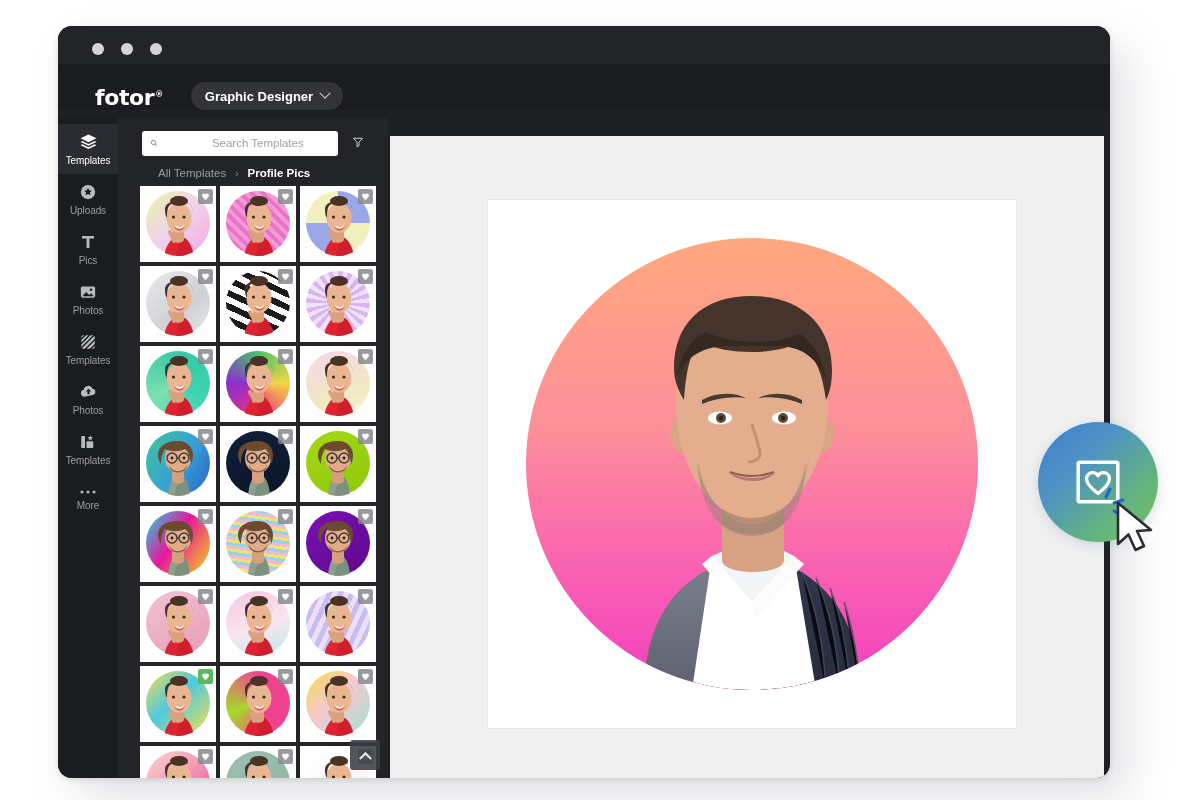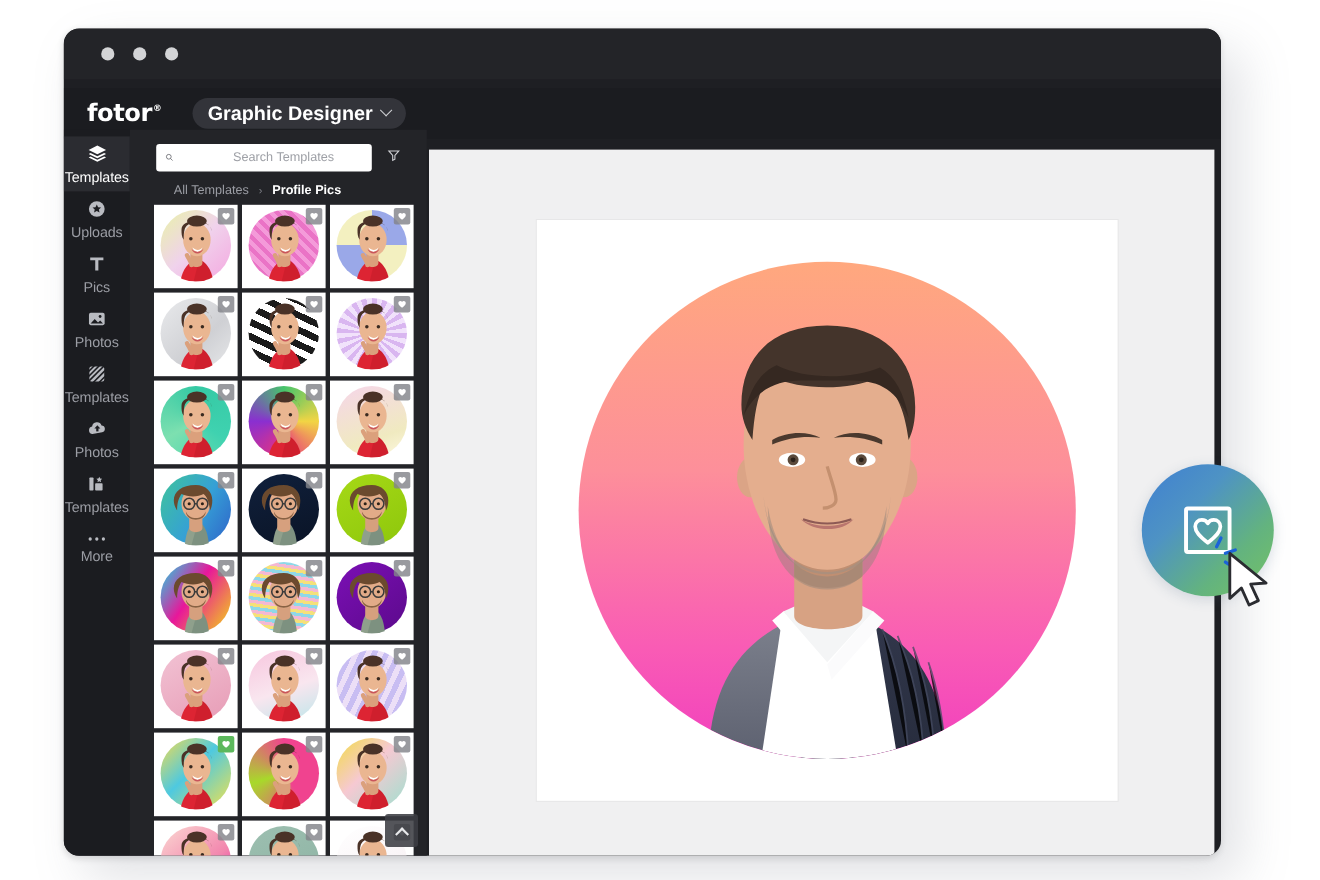--- a/index.html
+++ b/index.html
@@ -33,24 +33,24 @@
     position: absolute; top: 17px;
     width: 12px; height: 12px; border-radius: 50%;
     background: #d3d4d6;
   }
   .dot.d1 { left: 34px; }
   .dot.d2 { left: 63px; }
   .dot.d3 { left: 92px; }
 
   
   .header {
-    position: absolute; left: 0; top: 54px;
+    position: absolute; left: 0; top: 38px;
     width: 100%; height: 46px;
     background: #1b1c20;
-    display: flex; align-items: center;
+    display: flex; align-items: flex-end; padding-left: 16px;
   }
   .logo {
     margin-left: 21px;
     color: #ffffff;
     font-size: 22px;
     font-weight: 700;
     letter-spacing: -0.4px;
     position: relative;
     font-family: "DejaVu Sans", sans-serif;
   }
@@ -58,21 +58,21 @@
     font-size: 8px; vertical-align: super; font-weight: 600;
     margin-left: 1px;
   }
   .role-pill {
     margin-left: 28px;
     height: 28px;
     padding: 0 14px;
     border-radius: 14px;
     background: #33343a;
     color: #ffffff;
-    font-size: 18px;
+    font-size: 13px;
     font-weight: 600;
     display: flex; align-items: center; gap: 8px;
     cursor: pointer;
   }
   .chev-d {
     width: 8px; height: 8px;
     border-right: 1.6px solid #cfd0d4;
     border-bottom: 1.6px solid #cfd0d4;
     transform: rotate(45deg) translate(-2px,-2px);
   }
@@ -86,21 +86,21 @@
   }
   .rail-item {
     width: 60px; height: 50px;
     display: flex; flex-direction: column;
     align-items: center; justify-content: center;
     gap: 4px;
     cursor: pointer;
     position: relative;
   }
   .rail-item .lbl {
-    font-size: 13px;
+    font-size: 10px;
     color: #9b9da4;
     letter-spacing: -0.1px;
     white-space: nowrap;
   }
   .rail-item.active { background: #2b2c31; }
   .rail-item.active .lbl { color: #ffffff; }
   .rail-item.active svg { fill: #ffffff; }
   .rail-item svg { fill: #b9bbc1; display:block; }
 
   

